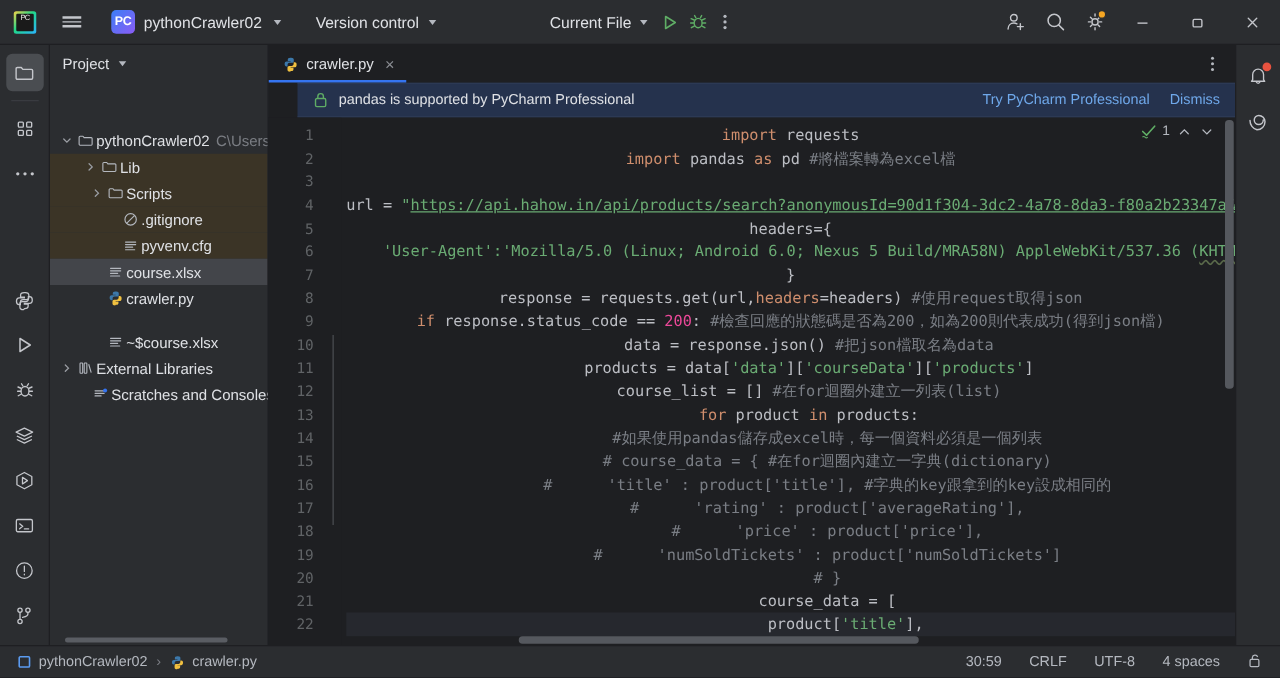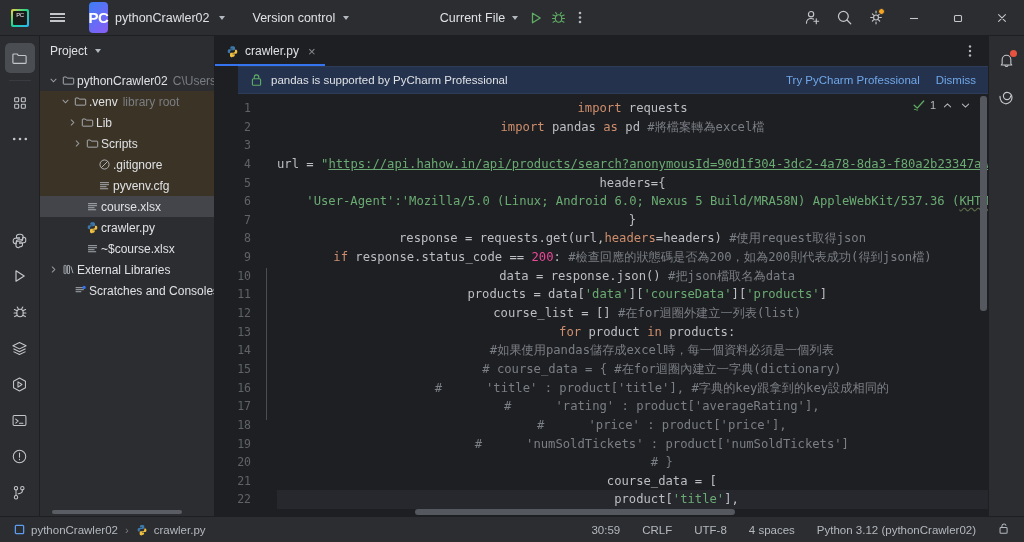--- a/index.html
+++ b/index.html
@@ -33,23 +33,23 @@
     content:"PC"; position:absolute; z-index:2; left:0; right:0; top:3px;
     font-size:6px; color:#eee; text-align:center; letter-spacing:-0.5px;
   }
   .burger { width: 34px; height:36px; display:flex; align-items:center; justify-content:center; cursor:pointer;}
   .burger span { display:block; width:15px; height:1.5px; background:#c4c6cb; margin:1.8px 0; }
   .proj-chip {
     display:flex; align-items:center; gap:7px; margin-left:8px;
     padding:3px 7px; border-radius:5px; cursor:pointer;
   }
   .pc-badge {
-    width:19px;height:31px;border-radius:4px;
+    width:19px;height:19px;border-radius:4px;
     background:linear-gradient(135deg,#3b7ef5,#8b5cf6);
-    color:#fff; font-size:15px; font-weight:bold;
+    color:#fff; font-size:10px; font-weight:bold;
     display:flex;align-items:center;justify-content:center; letter-spacing:-0.3px;
   }
   .proj-name { color:#dfe1e5; font-size:12.5px; }
   .chev { width:0;height:0;border-left:3.5px solid transparent;border-right:3.5px solid transparent;border-top:4px solid #b4b8bf; display:inline-block; margin-left:2px;}
   .vcs { display:flex;align-items:center;gap:6px;margin-left:14px;padding:3px 7px;border-radius:5px;cursor:pointer;color:#dfe1e5;font-size:12.5px;}
 
   .tb-center { position:absolute; left:0; right:0; display:flex; align-items:center; justify-content:center; pointer-events:none;}
   .tb-center > * { pointer-events:auto; }
   .runcfg { color:#dfe1e5; font-size:12.5px; display:flex;align-items:center;gap:5px;padding:3px 7px;border-radius:5px;cursor:pointer;}
   .ic-run { width:22px;height:22px;display:flex;align-items:center;justify-content:center;cursor:pointer;}
@@ -70,20 +70,21 @@
   .rail-ic { width:30px;height:30px;margin:3px 0;display:flex;align-items:center;justify-content:center;border-radius:5px;cursor:pointer;}
   .rail-ic.active { background:#4a4d51; }
   .rail-sep { width:22px;height:1px;background:#393b40;margin:4px 0; }
   .rail-spacer { flex:1; }
 
   
   .project-panel {
     width:175px; flex:0 0 175px; background:#2b2d30;
     display:flex; flex-direction:column; min-width:0; position:relative;
     border-right:1px solid #1e1f22;
+    gap:32px;
   }
   .pp-header { height:30px; display:flex;align-items:center; padding-left:10px; gap:6px; cursor:pointer;}
   .pp-title { color:#dfe1e5; font-size:12px;}
   .tree { flex:1; overflow:hidden; font-size:12px; padding-top:4px; position:relative; }
   .trow { display:flex; align-items:center; height:21px; padding-right:4px; white-space:nowrap; cursor:pointer; position:relative;}
   .trow.lib { background:#3b3426; }
   .trow.sel { background:#43454a; }
   .tarrow { width:14px;display:flex;align-items:center;justify-content:center;flex:0 0 14px;}
   .tarrow svg { display:block; }
   .ticon { width:17px; flex:0 0 17px; display:flex;align-items:center;justify-content:center;}
@@ -354,34 +355,20 @@
               </svg>
             </span>
             <span class="ticon">
               <svg width="13" height="13" viewBox="0 0 16 16" stroke="#b4b8bf" stroke-width="1.1" fill="none" stroke-linejoin="round">
                 <path d="M1.6 4.6a.9.9 0 0 1 .9-.9h2.9l1.1 1.4h7a.9.9 0 0 1 .9.9v5.6a.9.9 0 0 1-.9.9H2.5a.9.9 0 0 1-.9-.9z"></path>
               </svg>
             </span>
             <span class="tlabel">pythonCrawler02</span>
             <span class="tsub">C\Users</span>
           </div>
-          <div class="trow lib" style="padding-left: 18px;">
-            <span class="tarrow">
-              <svg width="9" height="9" viewBox="0 0 10 10" stroke="#9a9da3" stroke-width="1.15" fill="none" stroke-linecap="round">
-                <path d="M2.2 3.6 L5 6.4 L7.8 3.6"></path>
-              </svg>
-            </span>
-            <span class="ticon">
-              <svg width="13" height="13" viewBox="0 0 16 16" stroke="#b4b8bf" stroke-width="1.1" fill="none" stroke-linejoin="round">
-                <path d="M1.6 4.6a.9.9 0 0 1 .9-.9h2.9l1.1 1.4h7a.9.9 0 0 1 .9.9v5.6a.9.9 0 0 1-.9.9H2.5a.9.9 0 0 1-.9-.9z"></path>
-              </svg>
-            </span>
-            <span class="tlabel">.venv</span>
-            <span class="tsub">library root</span>
-          </div>
           <div class="trow lib" style="padding-left: 25px;">
             <span class="tarrow">
               <svg width="9" height="9" viewBox="0 0 10 10" stroke="#9a9da3" stroke-width="1.15" fill="none" stroke-linecap="round">
                 <path d="M3.6 2.2 L6.4 5 L3.6 7.8"></path>
               </svg>
             </span>
             <span class="ticon">
               <svg width="13" height="13" viewBox="0 0 16 16" stroke="#b4b8bf" stroke-width="1.1" fill="none" stroke-linejoin="round">
                 <path d="M1.6 4.6a.9.9 0 0 1 .9-.9h2.9l1.1 1.4h7a.9.9 0 0 1 .9.9v5.6a.9.9 0 0 1-.9.9H2.5a.9.9 0 0 1-.9-.9z"></path>
               </svg>
@@ -432,21 +419,21 @@
           <div class="trow" style="padding-left: 30px;">
             <span class="tarrow"></span>
             <span class="ticon">
               <svg width="13" height="13" viewBox="0 0 16 16">
                 <path d="M7.8 1.4c-2 0-2.6.8-2.6 1.9v1.4h2.8v.5H4.1c-1.2 0-2 .8-2 2.5s.7 2.4 1.9 2.4h1v-1.6c0-1.2.8-2 2-2h2.4c1 0 1.7-.7 1.7-1.7V3.3c0-1.1-.7-1.9-2.6-1.9z" fill="#3c78aa"></path>
                 <path d="M8.2 14.6c2 0 2.6-.8 2.6-1.9v-1.4H8v-.5h3.9c1.2 0 2-.8 2-2.5s-.7-2.4-1.9-2.4h-1v1.6c0 1.2-.8 2-2 2H6.6c-1 0-1.7.7-1.7 1.7v2.1c0 1.1.7 1.9 2.6 1.9z" fill="#f0c040"></path>
               </svg>
             </span>
             <span class="tlabel">crawler.py</span>
           </div>
-          <div class="trow" style="padding-left: 30px;">
+          <div class="trow" style="padding-left: 30px; margin-top: 14px;">
             <span class="tarrow"></span>
             <span class="ticon">
               <svg width="13" height="13" viewBox="0 0 16 16" stroke="#b4b8bf" stroke-width="1.1" stroke-linecap="round">
                 <path d="M3 4.5h10M3 7h10M3 9.5h7M3 12h9"></path>
               </svg>
             </span>
             <span class="tlabel">~$course.xlsx</span>
           </div>
           <div class="trow" style="padding-left: 6px;">
             <span class="tarrow">
@@ -593,21 +580,20 @@
         <path d="M7.8 1.4c-2 0-2.6.8-2.6 1.9v1.4h2.8v.5H4.1c-1.2 0-2 .8-2 2.5s.7 2.4 1.9 2.4h1v-1.6c0-1.2.8-2 2-2h2.4c1 0 1.7-.7 1.7-1.7V3.3c0-1.1-.7-1.9-2.6-1.9z" fill="#3c78aa"></path>
         <path d="M8.2 14.6c2 0 2.6-.8 2.6-1.9v-1.4H8v-.5h3.9c1.2 0 2-.8 2-2.5s-.7-2.4-1.9-2.4h-1v1.6c0 1.2-.8 2-2 2H6.6c-1 0-1.7.7-1.7 1.7v2.1c0 1.1.7 1.9 2.6 1.9z" fill="#f0c040"></path>
       </svg>
       <span>crawler.py</span>
     </div>
     <div class="sb-right">
       <span class="sb-item">30:59</span>
       <span class="sb-item">CRLF</span>
       <span class="sb-item">UTF-8</span>
       <span class="sb-item">4 spaces</span>
-      <span class="sb-item">Python 3.12 (pythonCrawler02)</span>
       <span class="sb-item">
         <svg width="13" height="13" viewBox="0 0 14 14" stroke="#b4b8bf" stroke-width="1.1" fill="none">
           <rect x="2.2" y="6" width="7.6" height="6.2" rx="1"></rect>
             <path d="M4.2 6V4.3a2.3 2.3 0 0 1 4.5-.4"></path>
         </svg>
       </span>
     </div>
   </div>
 </div>
 

